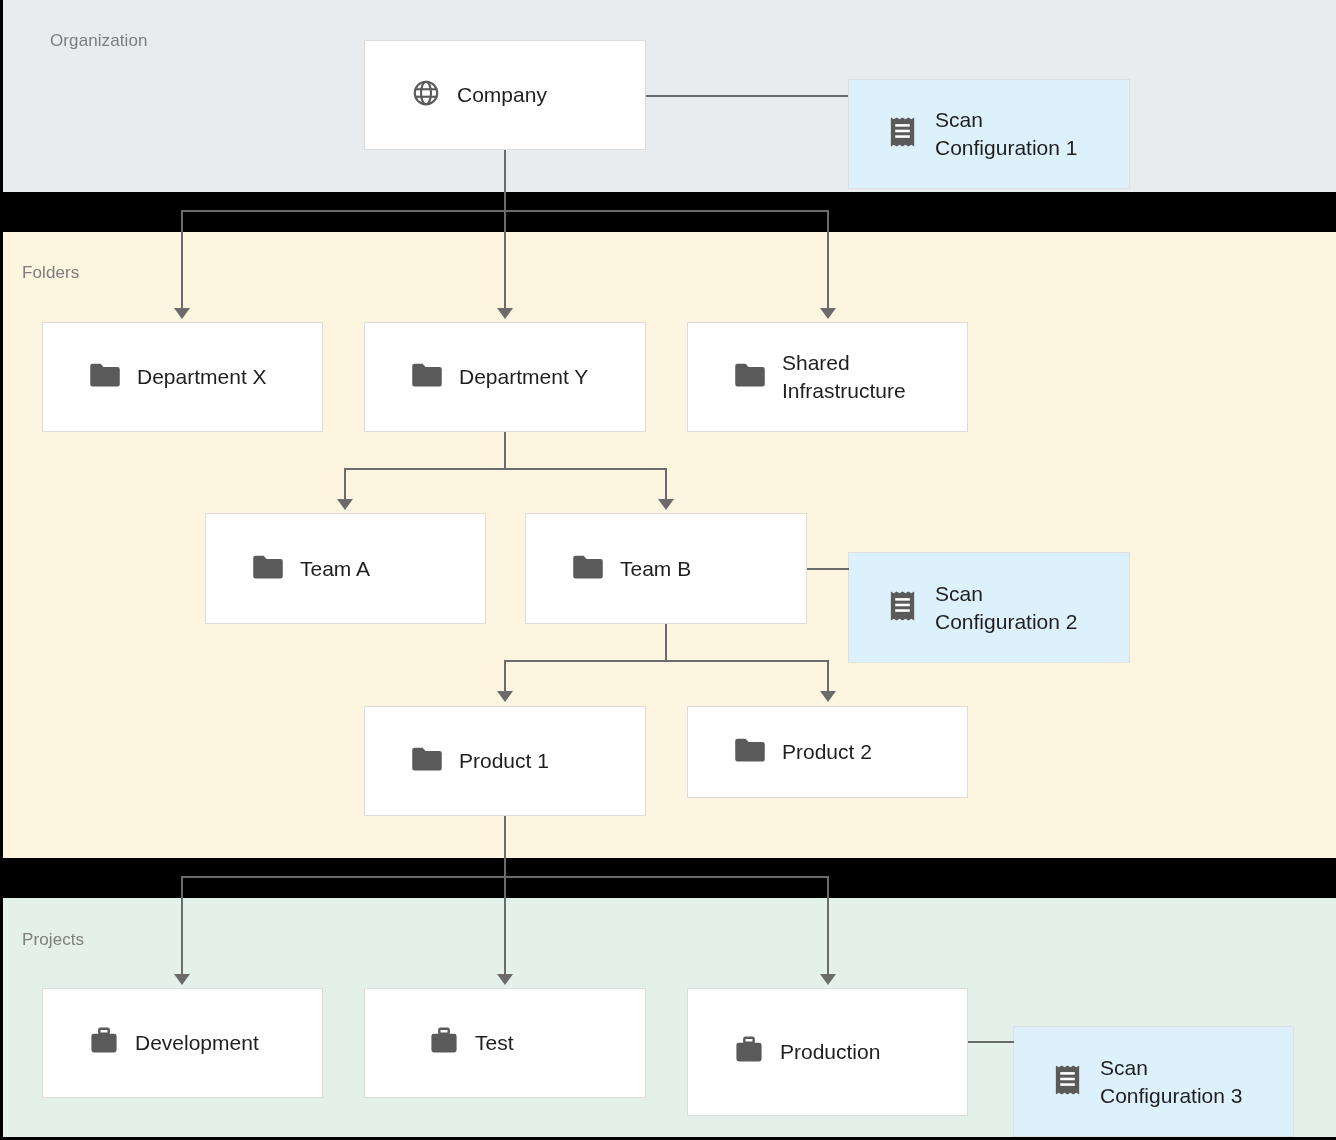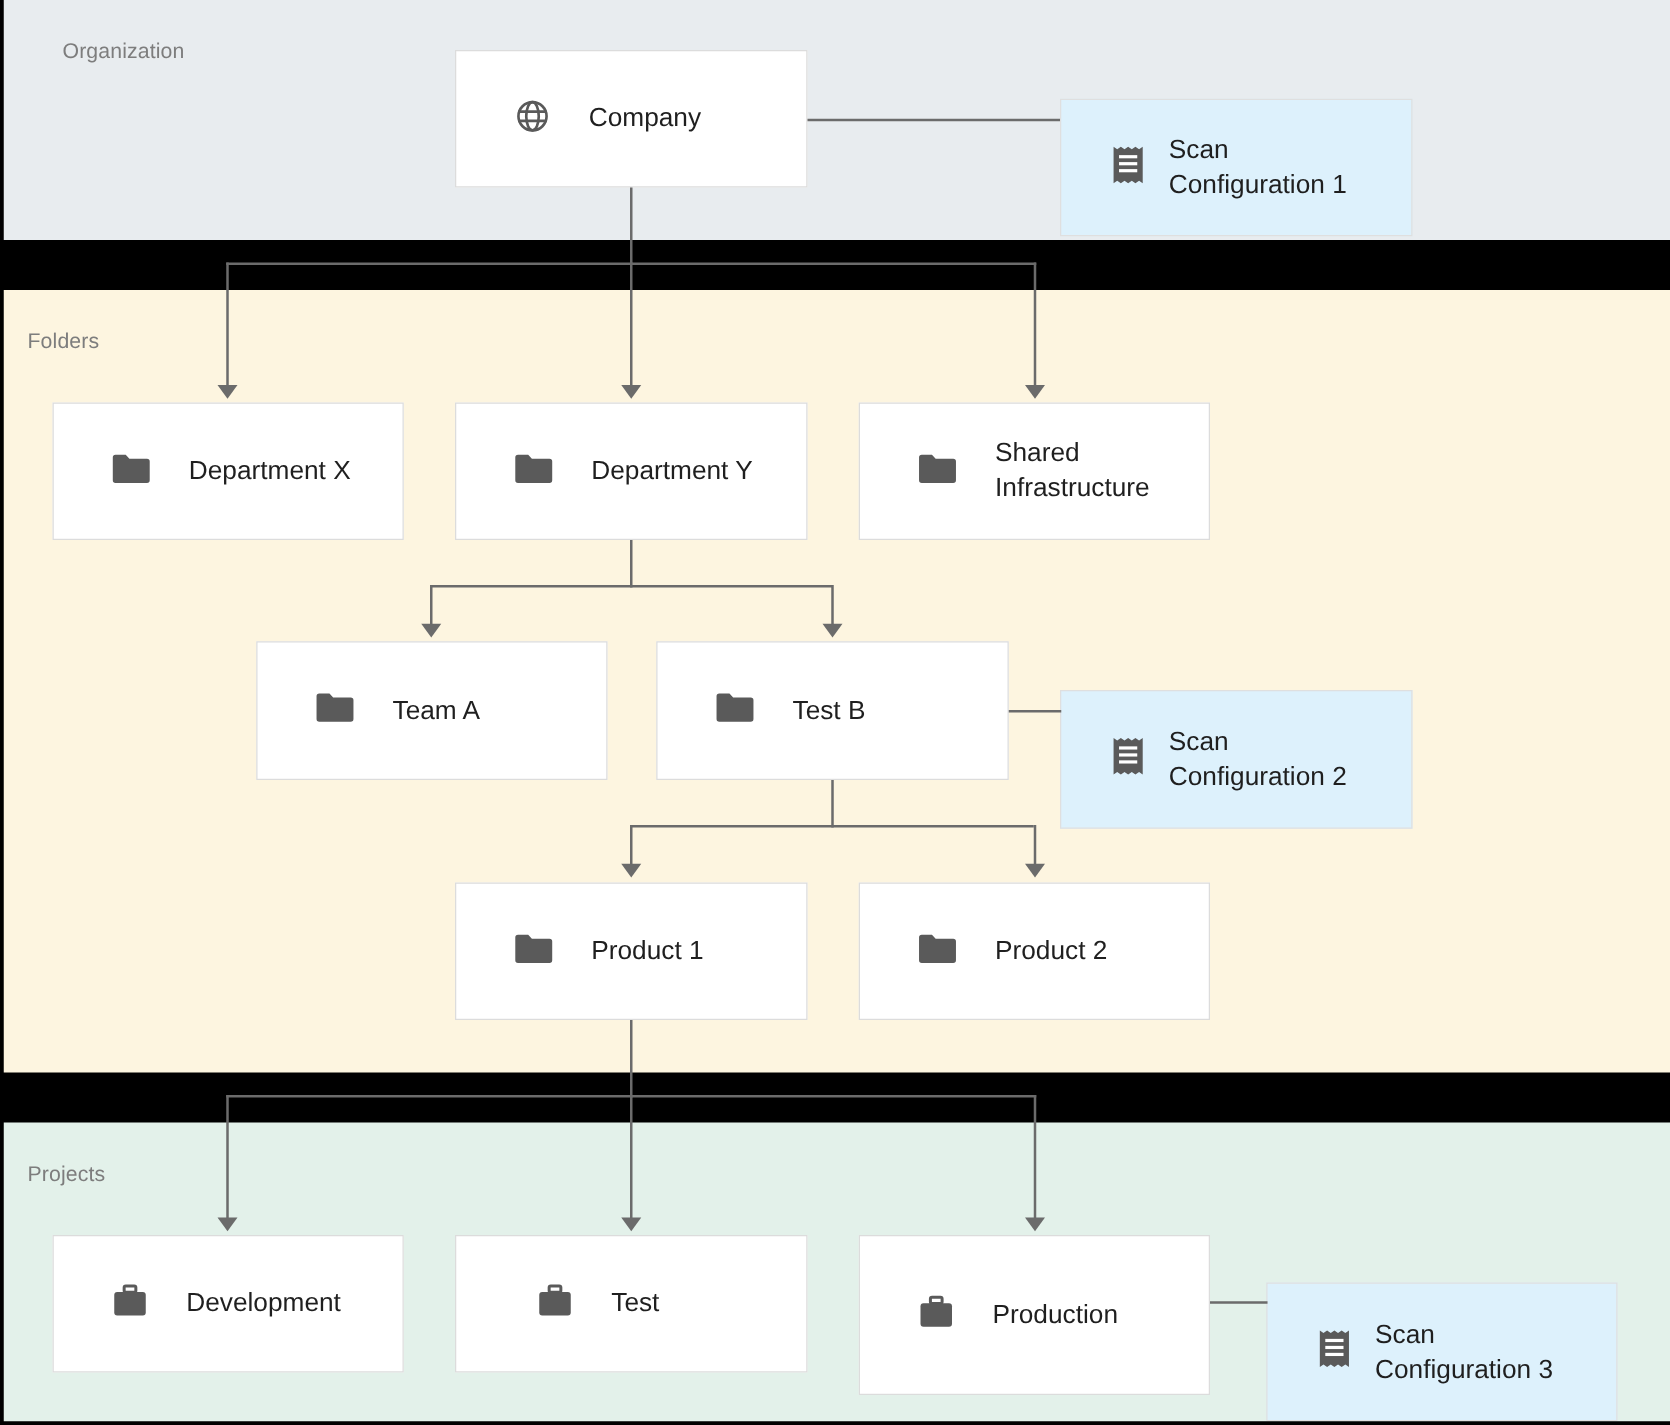--- a/index.html
+++ b/index.html
@@ -47,21 +47,21 @@
   }
   .node.scan {
     background: #ddf1fc;
     border: 1px solid #dfdfdf;
     margin-top: 39px;
   }
   .node-inner {
     display: flex;
     align-items: center;
     margin-left: 46px;
-    gap: 30px;
+    gap: 16px;
   }
   .node.scan .node-inner { margin-left: 38px; gap: 16px; }
   .node-label {
     font-size: 21px;
     color: #1f1f1f;
     line-height: 1.32;
     white-space: pre-line;
   }
   .icon {
     flex: 0 0 auto;
@@ -211,21 +211,21 @@
     </div>
   </div>
 
   <div class="node" style="left:525px; top:513px; width:282px; height:111px;">
     <div class="node-inner">
       <span class="icon">
         <svg width="32" height="26" viewBox="0 0 26 21">
           <path d="M1 3.2 a1.8 1.8 0 0 1 1.8 -1.8 h6.6 l2.4 2.6 h11.4 a1.8 1.8 0 0 1 1.8 1.8 v12.2 a1.8 1.8 0 0 1 -1.8 1.8 H2.8 a1.8 1.8 0 0 1 -1.8 -1.8 Z" fill="#5a5a5a"></path>
         </svg>
       </span>
-      <span class="node-label">Test B</span>
+      <span class="node-label">Team B</span>
     </div>
   </div>
 
   <div class="node scan" style="left:848px; top:513px; width:282px; height:111px;">
     <div class="node-inner">
       <span class="icon">
         <svg width="32" height="34" viewBox="0 0 26 28">
           <path d="M3 2 l2.4 1.6 L7.8 2 l2.4 1.6 L12.6 2 l2.4 1.6 L17.4 2 l2.4 1.6 L22.2 2 v24 l-2.4 -1.6 -2.4 1.6 -2.4 -1.6 -2.4 1.6 -2.4 -1.6 -2.4 1.6 -2.4 -1.6 L3 26 Z" fill="#5a5a5a"></path>
           <rect x="6.6" y="7.5" width="12" height="2.1" fill="#ffffff"></rect>
           <rect x="6.6" y="12.1" width="12" height="2.1" fill="#ffffff"></rect>
@@ -241,21 +241,21 @@
     <div class="node-inner">
       <span class="icon">
         <svg width="32" height="26" viewBox="0 0 26 21">
           <path d="M1 3.2 a1.8 1.8 0 0 1 1.8 -1.8 h6.6 l2.4 2.6 h11.4 a1.8 1.8 0 0 1 1.8 1.8 v12.2 a1.8 1.8 0 0 1 -1.8 1.8 H2.8 a1.8 1.8 0 0 1 -1.8 -1.8 Z" fill="#5a5a5a"></path>
         </svg>
       </span>
       <span class="node-label">Product 1</span>
     </div>
   </div>
 
-  <div class="node" style="left:687px; top:706px; width:281px; height:110px;">
+  <div class="node" style="left:687px; top:706px; width:281px; height:92px;">
     <div class="node-inner">
       <span class="icon">
         <svg width="32" height="26" viewBox="0 0 26 21">
           <path d="M1 3.2 a1.8 1.8 0 0 1 1.8 -1.8 h6.6 l2.4 2.6 h11.4 a1.8 1.8 0 0 1 1.8 1.8 v12.2 a1.8 1.8 0 0 1 -1.8 1.8 H2.8 a1.8 1.8 0 0 1 -1.8 -1.8 Z" fill="#5a5a5a"></path>
         </svg>
       </span>
       <span class="node-label">Product 2</span>
     </div>
   </div>
 

